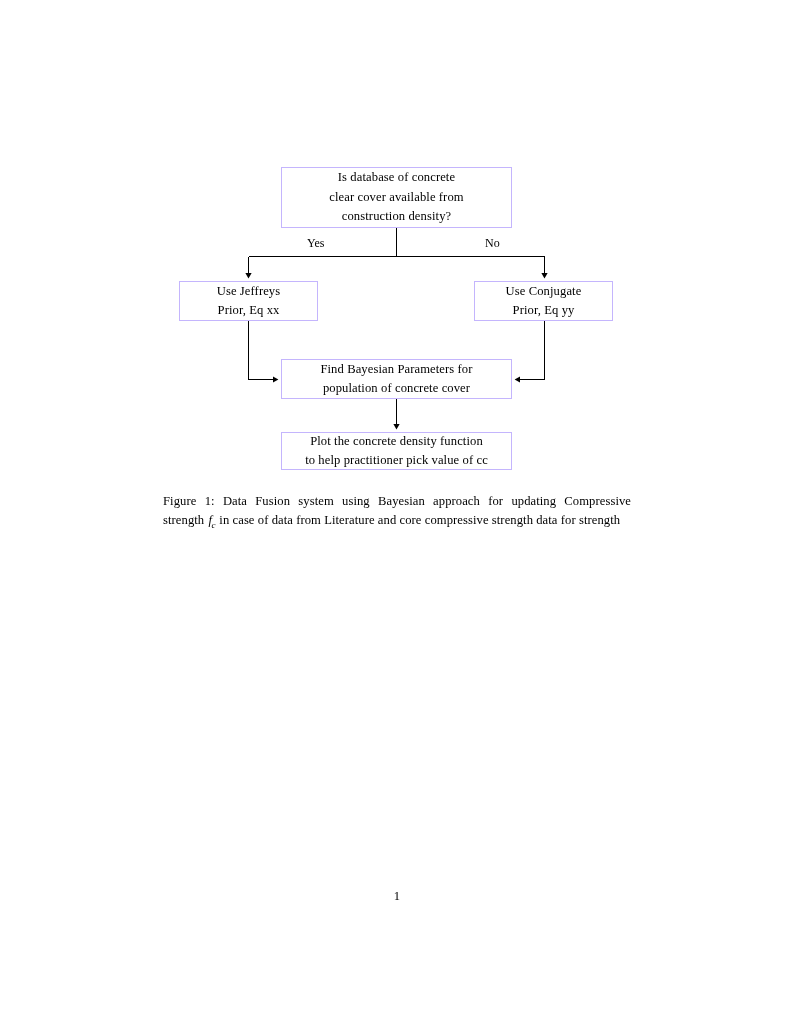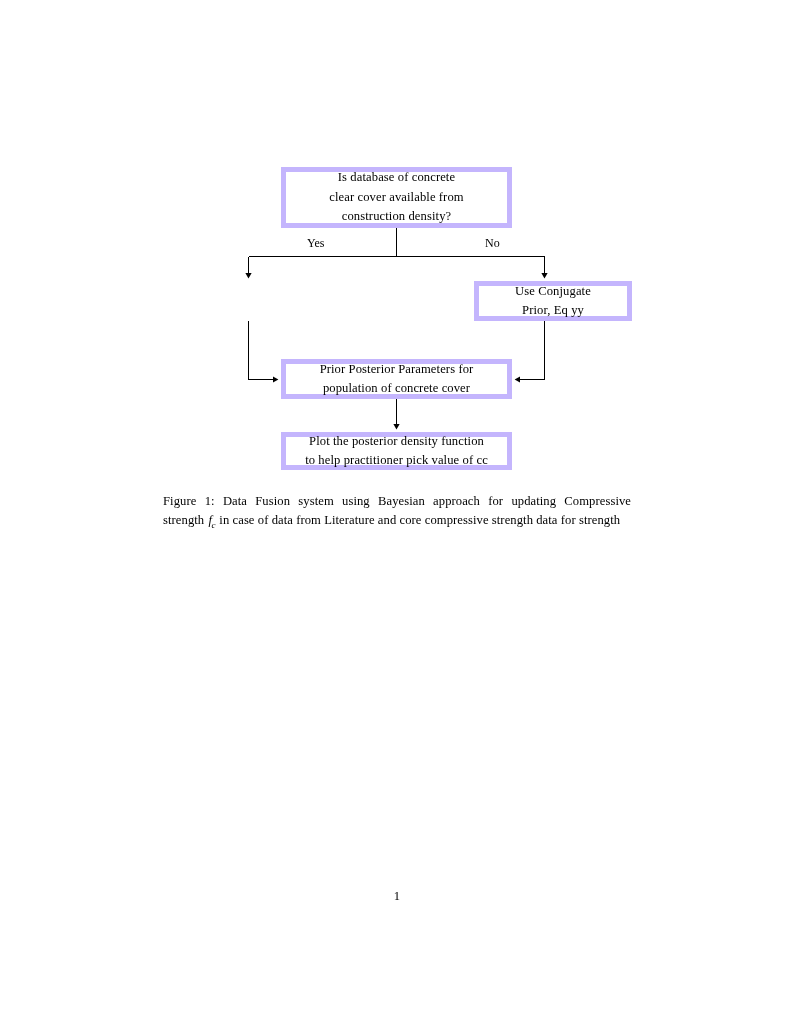--- a/index.html
+++ b/index.html
@@ -40,21 +40,21 @@
     left: 0;
     top: 0;
     width: 794px;
     height: 480px;
     pointer-events: none;
   }
 
   .node {
     position: absolute;
     box-sizing: border-box;
-    border: 5px solid #c4b5fd;
+    border: 1px solid #c4b5fd;
     background: #ffffff;
     display: flex;
     flex-direction: column;
     align-items: center;
     justify-content: center;
     text-align: center;
     font-size: 12.6px;
     line-height: 19.5px;
     letter-spacing: 0.1px;
   }
@@ -71,21 +71,21 @@
   }
   #node-jeffreys {
     left: 179px;
     top: 281px;
     width: 139px;
     height: 40px;
   }
   #node-conjugate {
     left: 474px;
     top: 281px;
-    width: 158px;
+    width: 139px;
     height: 40px;
   }
   #node-posterior {
     left: 281px;
     top: 359px;
     width: 231px;
     height: 40px;
   }
   #node-plot {
     left: 281px;
@@ -176,33 +176,37 @@
         <path d="M396.5,399 L396.5,425" marker-end="url(#arrowdown)"></path>
       </g>
     </svg>
 
     <div class="node" id="node-question">
       <span class="line">Is database of concrete</span>
       <span class="line">clear cover available from</span>
       <span class="line">construction density?</span>
     </div>
 
+    <div class="node" id="node-jeffreys">
+      <span class="line">Use Jeffreys</span>
+      <span class="line">Prior, Eq xx</span>
+    </div>
 
     <div class="node" id="node-conjugate">
       <span class="line">Use Conjugate</span>
       <span class="line">Prior, Eq yy</span>
     </div>
 
     <div class="node" id="node-posterior">
-      <span class="line">Prior Posterior Parameters for</span>
+      <span class="line">Find Bayesian Parameters for</span>
       <span class="line">population of concrete cover</span>
     </div>
 
     <div class="node" id="node-plot">
-      <span class="line">Plot the posterior density function</span>
+      <span class="line">Plot the concrete density function</span>
       <span class="line">to help practitioner pick value of cc</span>
     </div>
 
     <span class="edge-label" id="label-yes">Yes</span>
     <span class="edge-label" id="label-no">No</span>
 
   </div>
 
   <div id="caption"><span>Figure 1:</span>&nbsp;<span>Data Fusion system using Bayesian approach for updating Compressive strength</span>&nbsp;<span class="mathvar">f</span><span class="mathsub">c</span>&nbsp;<span>in case of data from Literature and core compressive strength data for strength</span></div>
 

